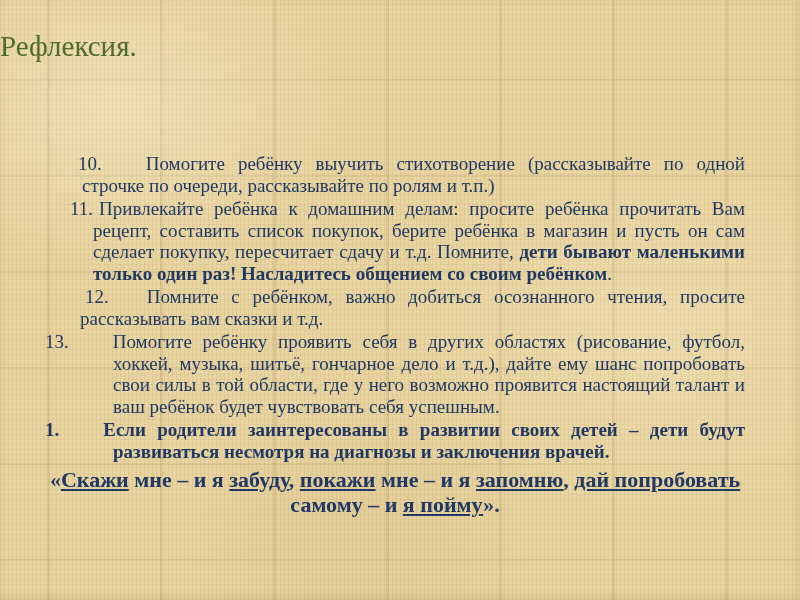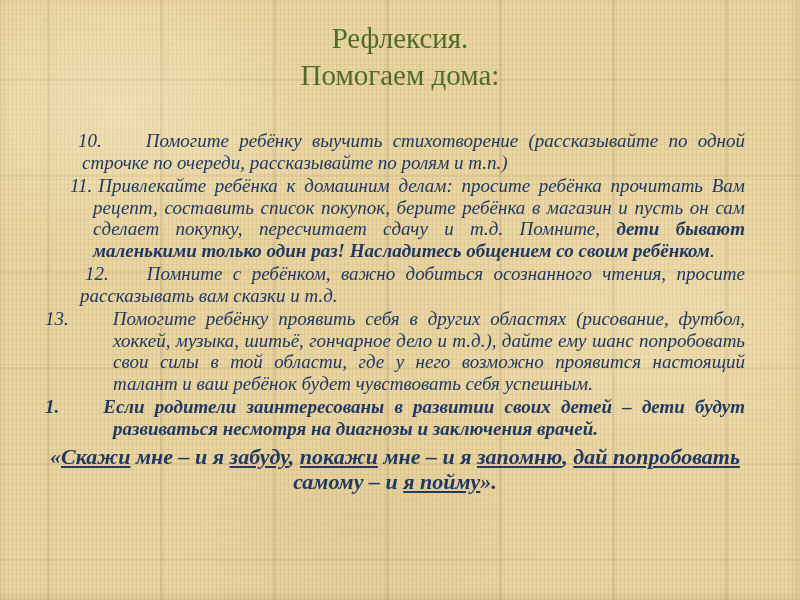--- a/index.html
+++ b/index.html
@@ -15,57 +15,55 @@
       radial-gradient(ellipse 260px 190px at 45% 88%, rgba(190,155,95,0.14), rgba(190,155,95,0) 70%),
       repeating-linear-gradient(90deg, rgba(146,112,58,0.10) 0 1px, rgba(0,0,0,0) 1px 4px),
       repeating-linear-gradient(0deg, rgba(146,112,58,0.08) 0 1px, rgba(0,0,0,0) 1px 5px),
       repeating-linear-gradient(90deg, rgba(0,0,0,0) 0 47px, rgba(125,95,48,0.13) 47px 50px, rgba(0,0,0,0) 50px 113px),
       repeating-linear-gradient(0deg, rgba(0,0,0,0) 0 39px, rgba(125,95,48,0.10) 39px 41px, rgba(0,0,0,0) 41px 96px);
     box-shadow: inset -2px -3px 10px rgba(120,90,40,0.15);
     font-family: "Liberation Serif", "DejaVu Serif", serif;
   }
   .title {
     margin: 0;
-    padding-top: 20px;
-    text-align: center;
+    padding-top: 28px;
+    text-align: left;
     font-weight: normal;
     font-size: 29px;
     line-height: 37px;
     color: var(--title-color, #4e6b2c);
   }
   .tline { display: block; }
   .body {
     position: absolute;
     left: 45px;
-    top: 130px;
+    top: 153px;
     width: 700px;
     color: var(--text-color, #1f3864);
     font-size: 19px;
     line-height: 21.5px;
-    font-style: italic;
   }
   .li { text-align: justify; margin-bottom: 2px; }
   .gap { display: inline-block; }
   .b { font-weight: bold; }
   .u { text-decoration: underline; }
   .quote {
     text-align: center;
     font-weight: bold;
     font-size: 22px;
     line-height: 25px;
     margin-top: 5px;
   }
 </style>
 </head>
 <body>
 
 <div class="slide">
   <h1 class="title">
     <span class="tline">Рефлексия.</span>
-    <span class="tline">Помогаем дома:</span>
   </h1>
   <div class="body">
     <div>
         <div class="li" style="padding-left: 37px; text-indent: -4px;"><span class="num">10.</span><span class="gap" style="width: 44px;"></span><span>Помогите ребёнку выучить стихотворение (рассказывайте по одной строчке по очереди, рассказывайте по ролям и т.п.)</span></div>
         <div class="li" style="padding-left: 48px; text-indent: -23px;"><span class="num">11.</span><span class="gap" style="width: 6px;"></span><span>Привлекайте ребёнка к домашним делам: просите ребёнка прочитать Вам рецепт, составить список покупок, берите ребёнка в магазин и пусть он сам сделает покупку, пересчитает сдачу и т.д. Помните, </span><span class="b">дети бывают маленькими только один раз! Насладитесь общением со своим ребёнком</span><span>.</span></div>
         <div class="li" style="padding-left: 35px; text-indent: 5px;"><span class="num">12.</span><span class="gap" style="width: 38px;"></span><span>Помните с ребёнком, важно добиться осознанного чтения, просите рассказывать вам сказки и т.д.</span></div>
         <div class="li" style="padding-left: 68px; text-indent: -68px;"><span class="num">13.</span><span class="gap" style="width: 44px;"></span><span>Помогите ребёнку проявить себя в других областях (рисование, футбол, хоккей, музыка, шитьё, гончарное дело и т.д.), дайте ему шанс попробовать свои силы в той области, где у него возможно проявится настоящий талант и ваш ребёнок будет чувствовать себя успешным.</span></div>
         <div class="li" style="padding-left: 68px; text-indent: -68px;"><span class="num b">1.</span><span class="gap" style="width: 44px;"></span><span class="b">Если родители заинтересованы в развитии своих детей – дети будут развиваться несмотря на диагнозы и заключения врачей.</span></div>
       </div>
     <div class="quote"><span class="b">«</span><span class="b u">Скажи</span><span class="b"> мне – и я </span><span class="b u">забуду</span><span class="b">, </span><span class="b u">покажи</span><span class="b"> мне – и я </span><span class="b u">запомню</span><span class="b">, </span><span class="b u">дай попробовать</span><span class="b"> самому – и </span><span class="b u">я пойму</span><span class="b">».</span></div>

